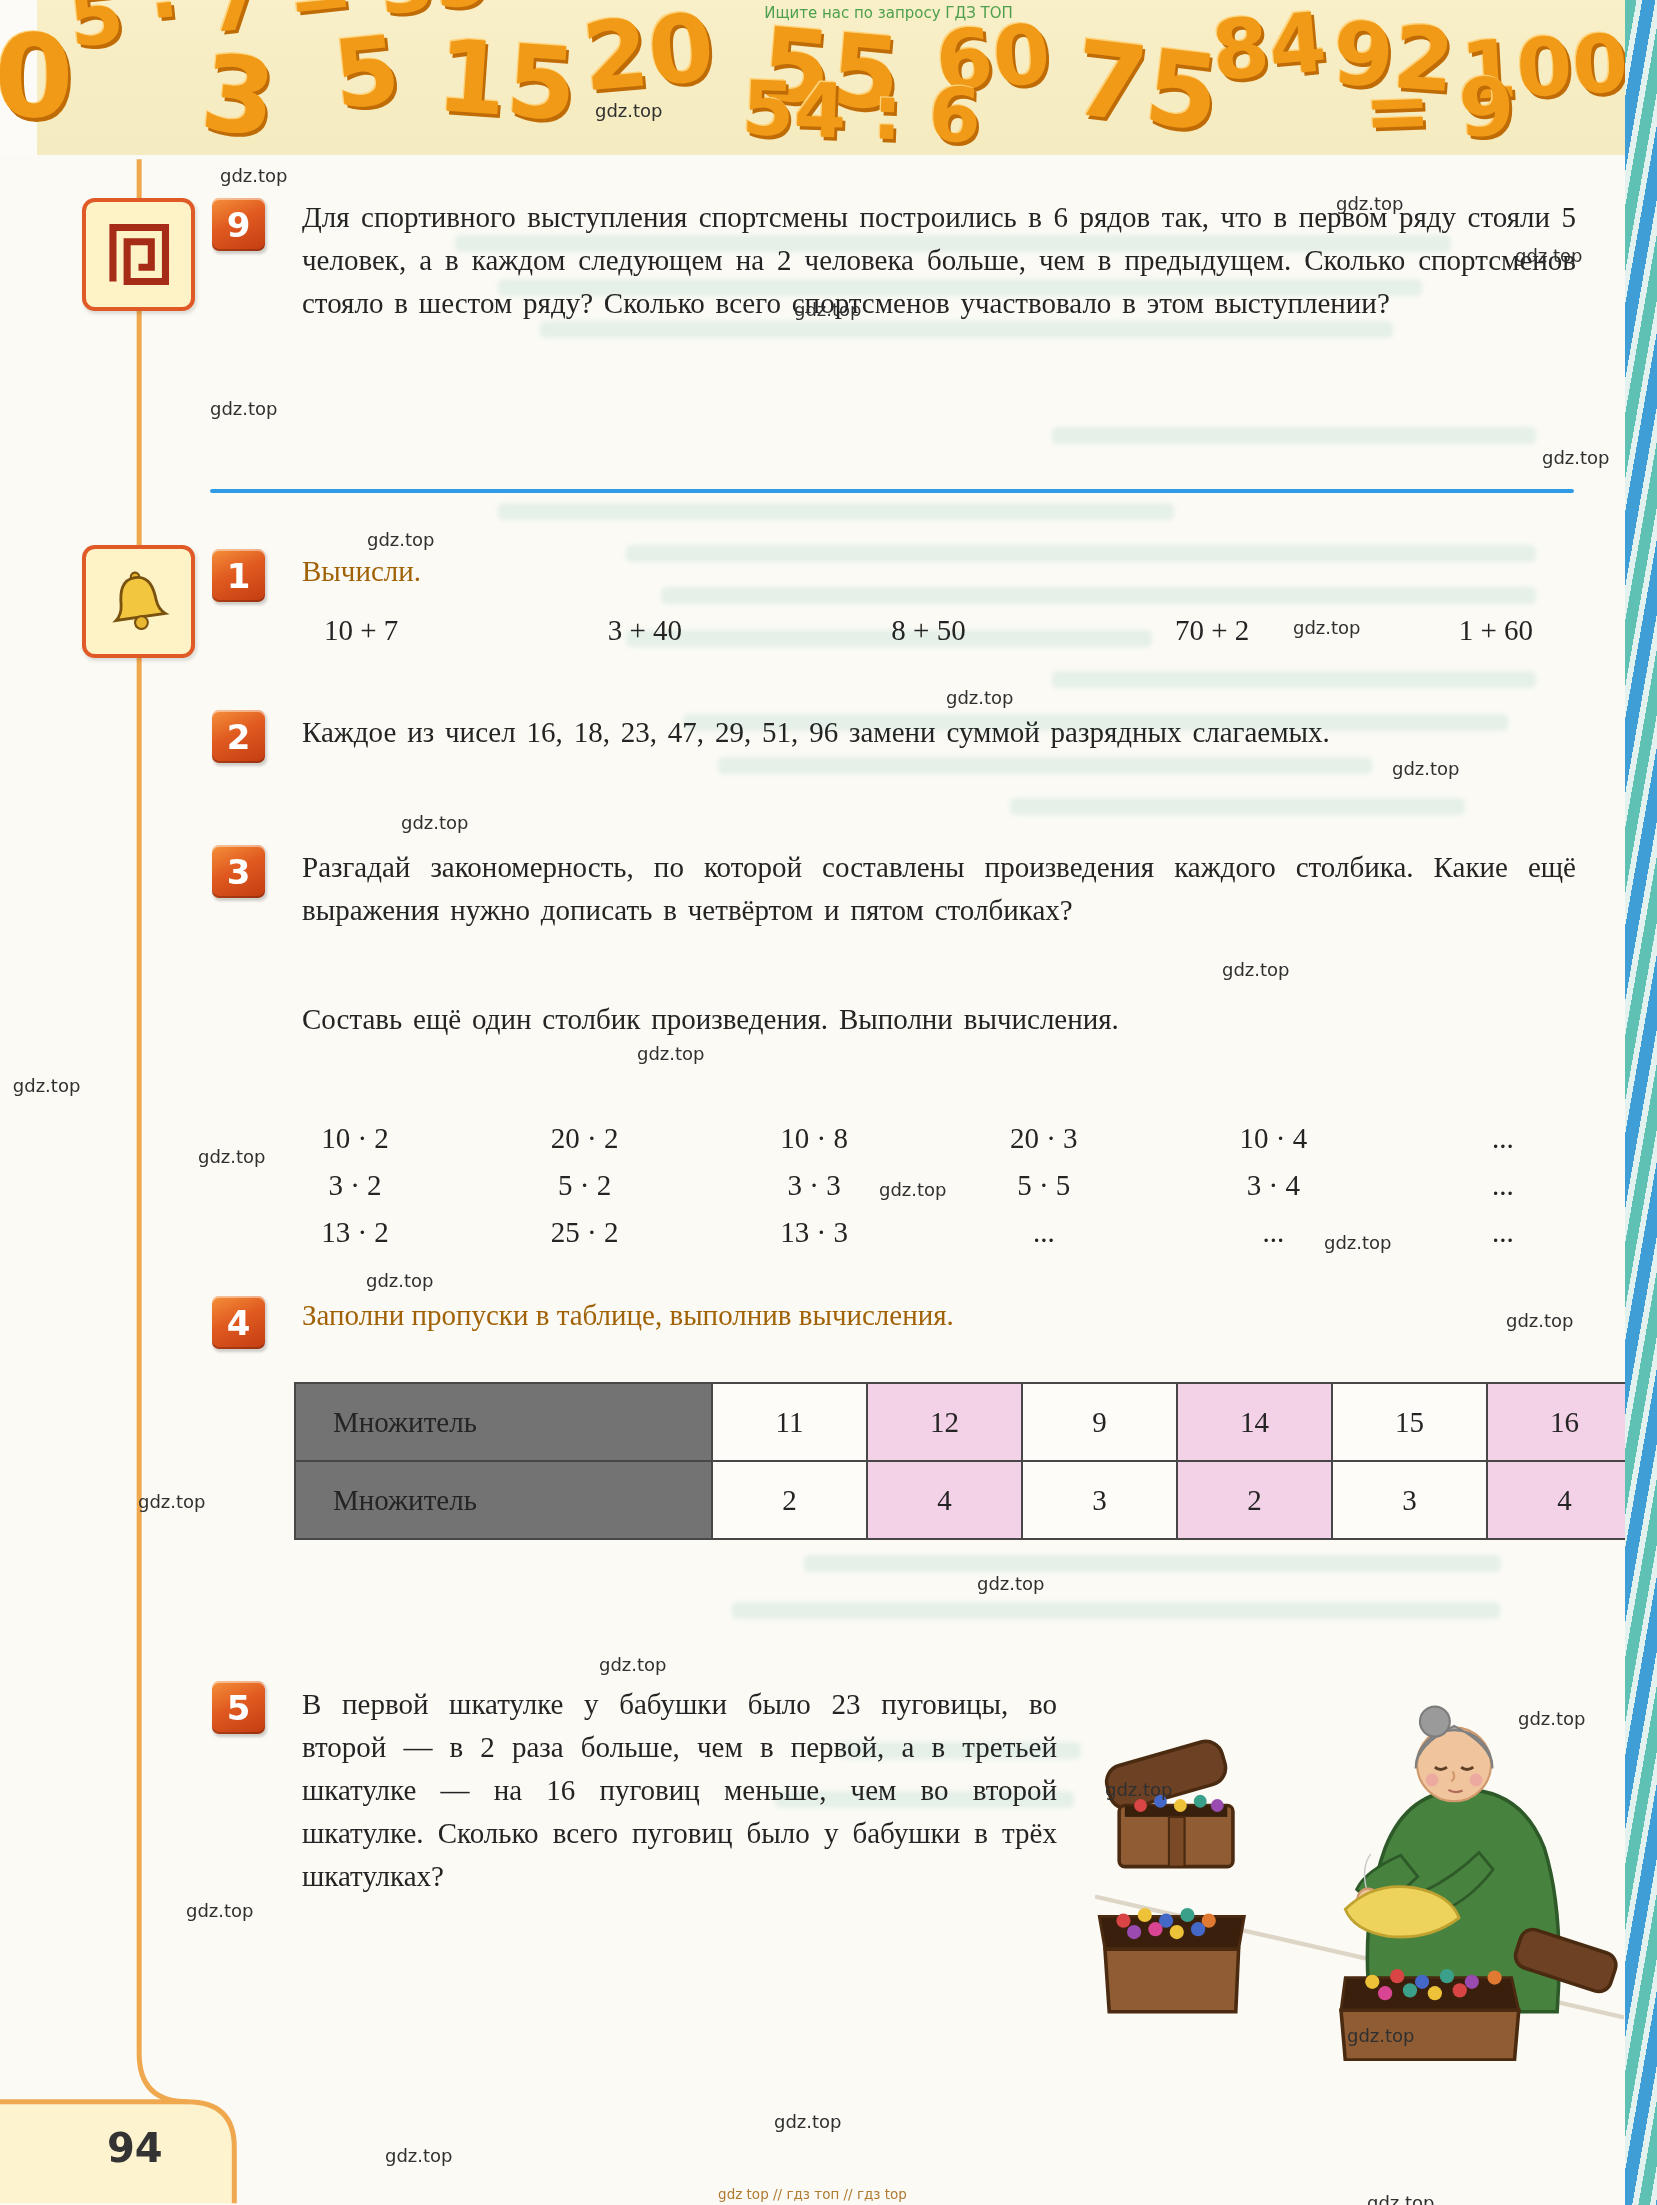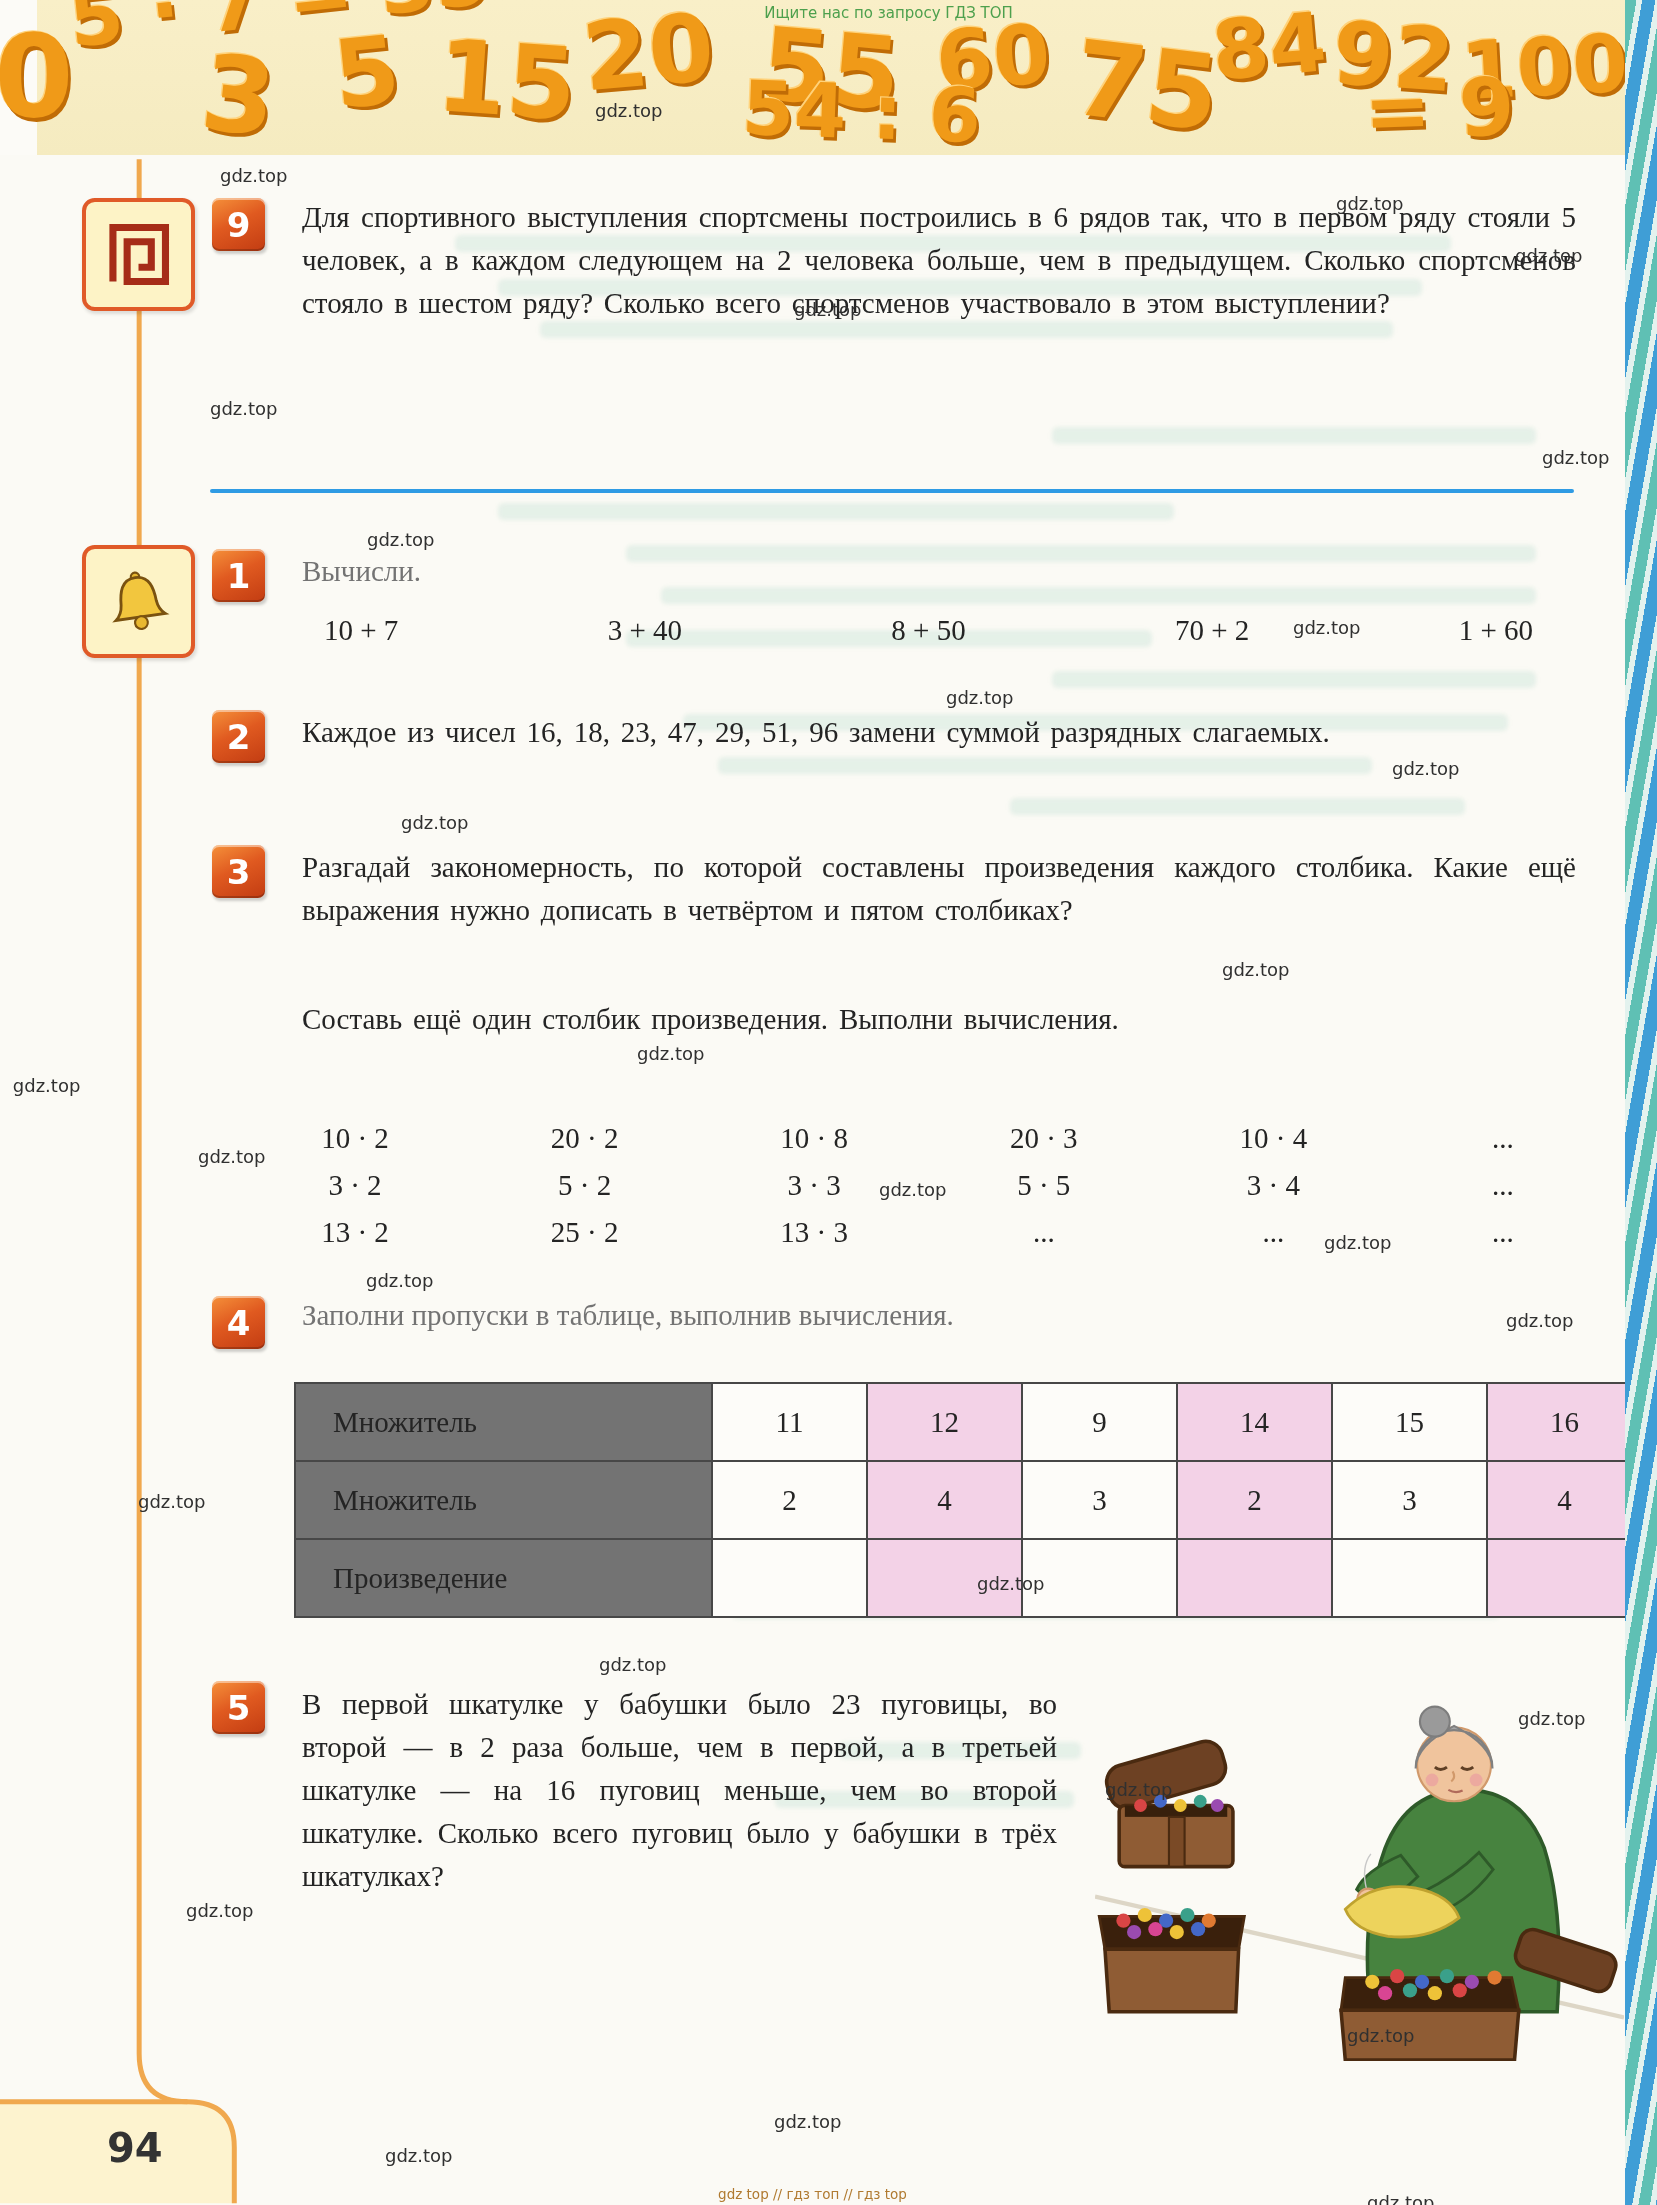--- a/index.html
+++ b/index.html
@@ -32,21 +32,21 @@
        box-shadow:inset 0 2.1px 0 rgba(255,255,255,.45),inset 0 -2.1px 0 rgba(0,0,0,.2),1.4px 2.1px 2.8px rgba(0,0,0,.18);
        color:#fff;font-family:"DejaVu Sans",sans-serif;font-weight:700;font-size:34px;
        display:flex;align-items:center;justify-content:center;z-index:10;}
   .icon-box{position:absolute;width:105px;height:105px;background:#fdf3c6;border:4.3px solid #e05a28;
        border-radius:12.8px;display:flex;align-items:center;justify-content:center;
        box-shadow:1.4px 2.1px 3.6px rgba(0,0,0,.12);z-index:10;}
   .icon-box svg{width:71px;height:71px;}
 
   .ptext{position:absolute;font-size:29px;line-height:43px;text-align:justify;color:#242424;
        word-spacing:3.6px;z-index:10;}
-  .ptitle{position:absolute;font-size:29px;color:#737373;z-index:10;}
+  .ptitle{position:absolute;font-size:29px;color:#a16207;z-index:10;}
   .expr-row{position:absolute;display:flex;justify-content:space-between;font-size:29px;color:#242424;z-index:10;margin-left:22px;}
   .divider{position:absolute;height:4.3px;background:#2f9be4;border-radius:2.1px;z-index:10;}
 
   .prod-grid{position:absolute;display:flex;justify-content:space-between;z-index:10;}
   .prod-col{text-align:center;font-size:29px;line-height:47px;color:#242424;min-width:78px;}
 
   .ptable{position:absolute;border-collapse:collapse;table-layout:fixed;z-index:10;}
   .ptable td{border:2.1px solid #474747;height:74px;font-size:29px;color:#242424;overflow:hidden;}
   td.c-lbl{width:377px;padding-left:37px;background:#737373;margin-left:44px;}
   td.c-a{width:151px;text-align:center;background:#fdfcf9;}
@@ -189,29 +189,20 @@
     <td class="c-b">16</td>
   </tr>
   <tr>
     <td class="c-lbl">Множитель</td>
     <td class="c-a">2</td>
     <td class="c-b">4</td>
     <td class="c-a">3</td>
     <td class="c-b">2</td>
     <td class="c-a">3</td>
     <td class="c-b">4</td>
-  </tr>
-  <tr>
-    <td class="c-lbl">Произведение</td>
-    <td class="c-a"></td>
-    <td class="c-b"></td>
-    <td class="c-a"></td>
-    <td class="c-b"></td>
-    <td class="c-a"></td>
-    <td class="c-b"></td>
   </tr>
 </tbody>
   </table>
 
 <div class="badge" style="left:212px;top:1681px;">5</div>
 <div class="ptext" style="left:302px;top:1683px;width:755px;">В первой шкатулке у бабушки было 23 пуговицы, во второй — в 2 раза больше, чем в первой, а в третьей шкатулке — на 16 пуговиц меньше, чем во второй шкатулке. Сколько всего пуговиц было у бабушки в трёх шкатулках?</div>
 
 <div class="illo">
   <svg viewBox="0 0 744 498" width="529" height="356">
 

